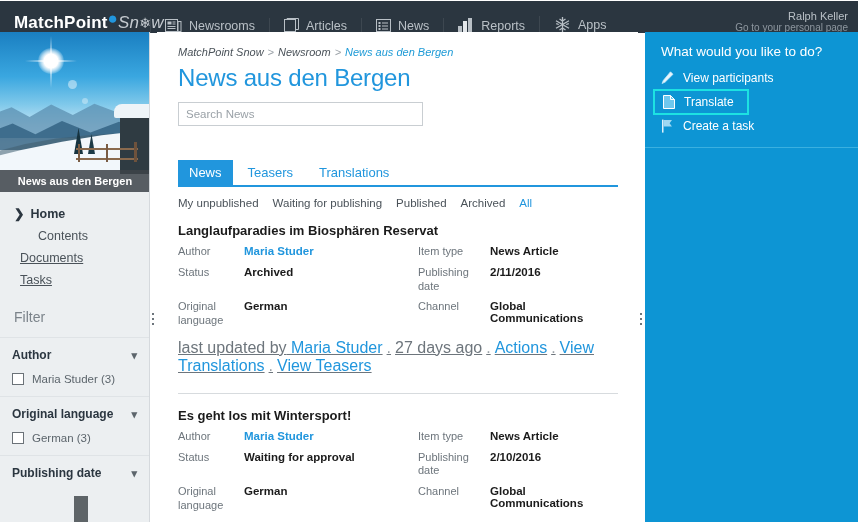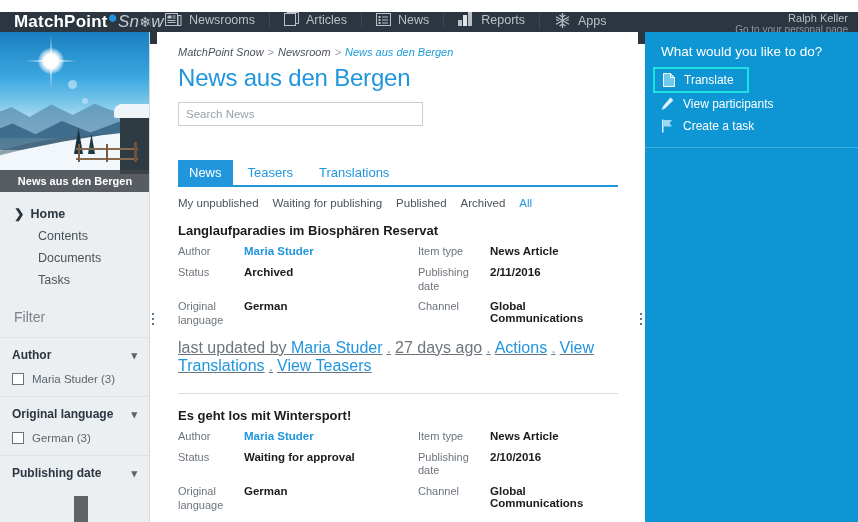--- a/index.html
+++ b/index.html
@@ -7,22 +7,22 @@
   body {
     font-family: "Liberation Sans", sans-serif;
     font-size: 12px;
     background:#ffffff;
     color:#333;
   }
   .screen { position:relative; width:858px; height:522px; overflow:hidden; }
 
   
   .topnav {
-    position:absolute; left:0; top:12px; width:858px; height:32px;
-    background:#2b3640; display:flex; align-items:flex-start;
+    position:absolute; left:0; top:1px; width:858px; height:32px;
+    background:#2b3640; display:flex; align-items:flex-end;
   }
   .brand {
     width:150px; display:flex; align-items:center; padding-left:14px;
     letter-spacing:.2px; white-space:nowrap;
   }
   .brand .bp1 { color:#ffffff; font-size:17px; font-weight:bold; }
   .brand .bdot { color:#2196dd; font-size:17px; position:relative; top:-4px; }
   .brand .bp2 { color:#c6cbd0; font-size:17px; font-style:italic; }
   .brand .bsnow { color:#c6cbd0; font-size:14px; }
   .navitem {
@@ -102,21 +102,21 @@
   .sb-photo .fencepost3 { position:absolute; left:134px; top:110px; width:3px; height:20px; background:#6e523c; }
   .sb-caption {
     position:absolute; left:0; bottom:0; width:150px; height:22px;
     background:rgba(62,68,73,.86); color:#fff; font-size:11px;
     display:flex; align-items:center; justify-content:center; font-weight:600;
   }
   .sb-nav { padding:10px 0 4px 0; }
   .sb-link { display:block; padding:4px 10px 4px 14px; color:#4a5259; font-size:12.5px; cursor:pointer; }
   .sb-link.lvl0 { font-weight:bold; color:#2b3640; display:flex; align-items:center; gap:6px; }
   .sb-link.lvl1 { padding-left:38px; }
-  .sb-link.lvl2 { padding-left:38px; }
+  .sb-link.lvl2 { padding-left:20px;text-decoration:underline; }
   .sb-filter-title { padding:14px 14px 12px 14px; font-size:14px; color:#7b838a; }
   .facet { border-top:1px solid #dfe3e6; padding:10px 12px 11px 12px; }
   .facet-head { display:flex; align-items:center; justify-content:space-between; font-weight:bold; color:#2b3640; font-size:12px; cursor:pointer; }
   .chev { color:#5c656c; font-size:11px; }
   .facet-row { display:flex; align-items:flex-start; gap:8px; margin-top:11px; cursor:pointer; }
   .cbox { width:12px; height:12px; border:1.5px solid #6b7278; background:#fff; flex:none; }
   .facet-row span { color:#5c656c; font-size:11.5px; }
   .histo { margin-top:14px; position:relative; height:44px; }
   .histo .bar { position:absolute; bottom:10px; left:62px; width:14px; height:32px; background:#5e6468; }
 
@@ -412,42 +412,42 @@
 
     <div class="item">
       
       
     </div>
   </div>
 
   <div class="right">
     <div class="right-title">What would you like to do?</div>
 
+    <div class="raction">
+      <span>
+        <svg class="icon-svg" width="13" height="14" viewBox="0 0 13 14">
+            <path d="M9.5 0.8 L12 3.3 L4.2 11.1 L1 12.5 L2.4 9.3 Z" fill="#e7f5fc" stroke="#bde4f7" stroke-width=".8"></path>
+          </svg>
+      </span>
+      <span>View participants</span>
+    </div>
+
     <div class="raction sel">
       <span>
         <svg class="icon-svg" width="12" height="14" viewBox="0 0 12 14">
             <path d="M0.5 0.5 H7.5 L11.5 4.5 V13.5 H0.5 Z" fill="#6fc8ee" stroke="#ffffff" stroke-width="1"></path>
             <path d="M7.5 0.5 V4.5 H11.5" fill="none" stroke="#ffffff" stroke-width="1"></path>
           </svg>
       </span>
       <span>Translate</span>
     </div>
 
     <div class="raction">
       <span>
         <svg class="icon-svg" width="13" height="14" viewBox="0 0 13 14">
-            <path d="M9.5 0.8 L12 3.3 L4.2 11.1 L1 12.5 L2.4 9.3 Z" fill="#e7f5fc" stroke="#bde4f7" stroke-width=".8"></path>
-          </svg>
-      </span>
-      <span>View participants</span>
-    </div>
-
-    <div class="raction">
-      <span>
-        <svg class="icon-svg" width="13" height="14" viewBox="0 0 13 14">
             <rect x="1" y="0.6" width="1.5" height="13" fill="#dff1fb"></rect>
             <path d="M2.5 1 L11 1 L8.6 4.2 L11 7.4 L2.5 7.4 Z" fill="#9ed8f2"></path>
           </svg>
       </span>
       <span>Create a task</span>
     </div>
 
     <div class="rdiv"></div>
   </div>
 

